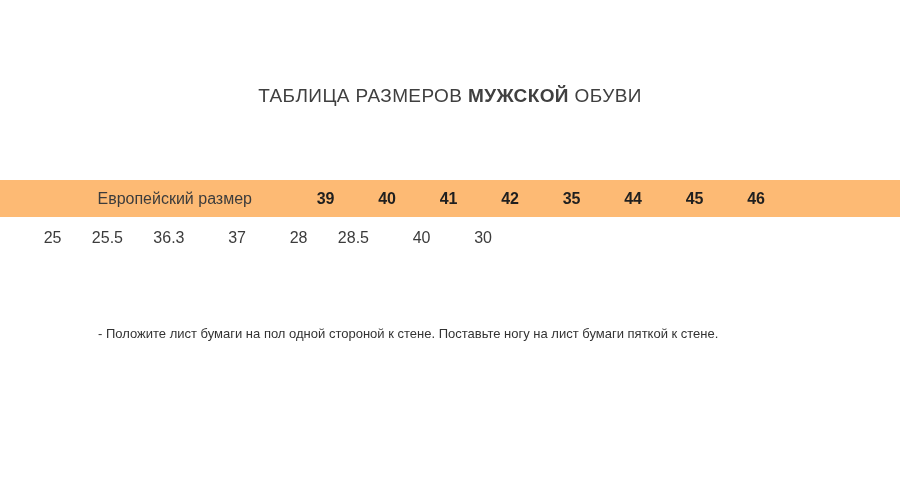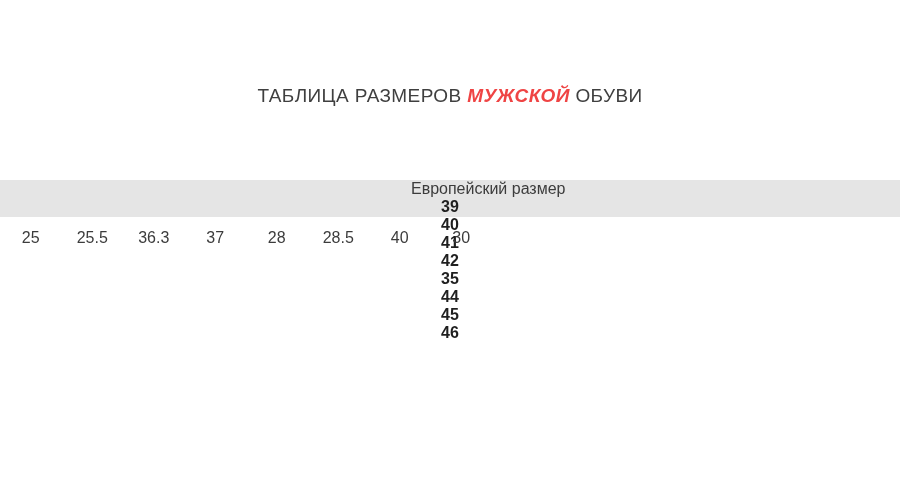--- a/index.html
+++ b/index.html
@@ -22,52 +22,50 @@
     margin: 85px 0 0 0;
     text-align: center;
     font-size: 19px;
     line-height: 21px;
     font-weight: 400;
     color: #3f3f3f;
     letter-spacing: 0.4px;
   }
   .title .emph {
     font-weight: 700;
-    color: #ef4444;
-    font-style: italic;
+    color: #404040;
   }
   .size-table {
     margin-top: 74px;
     width: 900px;
   }
   .trow {
     display: flex;
     align-items: center;
     width: 900px;
   }
   .trow.band {
-    background: #e5e5e5;
+    background: #fdba74;
     height: 37px;
-    flex-direction: column;
   }
   .trow.plain {
     height: 42px;
   }
   .label-cell {
     width: 273px;
     box-sizing: border-box;
     padding-right: 21px;
     text-align: right;
     font-size: 16px;
     color: #3c3c3c;
     white-space: nowrap;
   }
   .num-cell {
     width: 61.5px;
-    text-align: center;
+    text-align: right;
     font-size: 16px;
     color: #3c3c3c;
   }
   .trow.band .num-cell {
     font-weight: 700;
     color: #1f1f1f;
   }
   .instructions {
     list-style: none;
     margin: 67px 0 0 98px;
@@ -110,15 +108,16 @@
       <div class="num-cell">37</div>
       <div class="num-cell">28</div>
       <div class="num-cell">28.5</div>
       <div class="num-cell">40</div>
       <div class="num-cell">30</div>
     </div>
 
   </div>
 
   <ul class="instructions">
+    <li>- Положите лист бумаги на пол одной стороной к стене. Поставьте ногу на лист бумаги пяткой к стене.</li>
   </ul>
 
 </div>
 
 </body></html>

